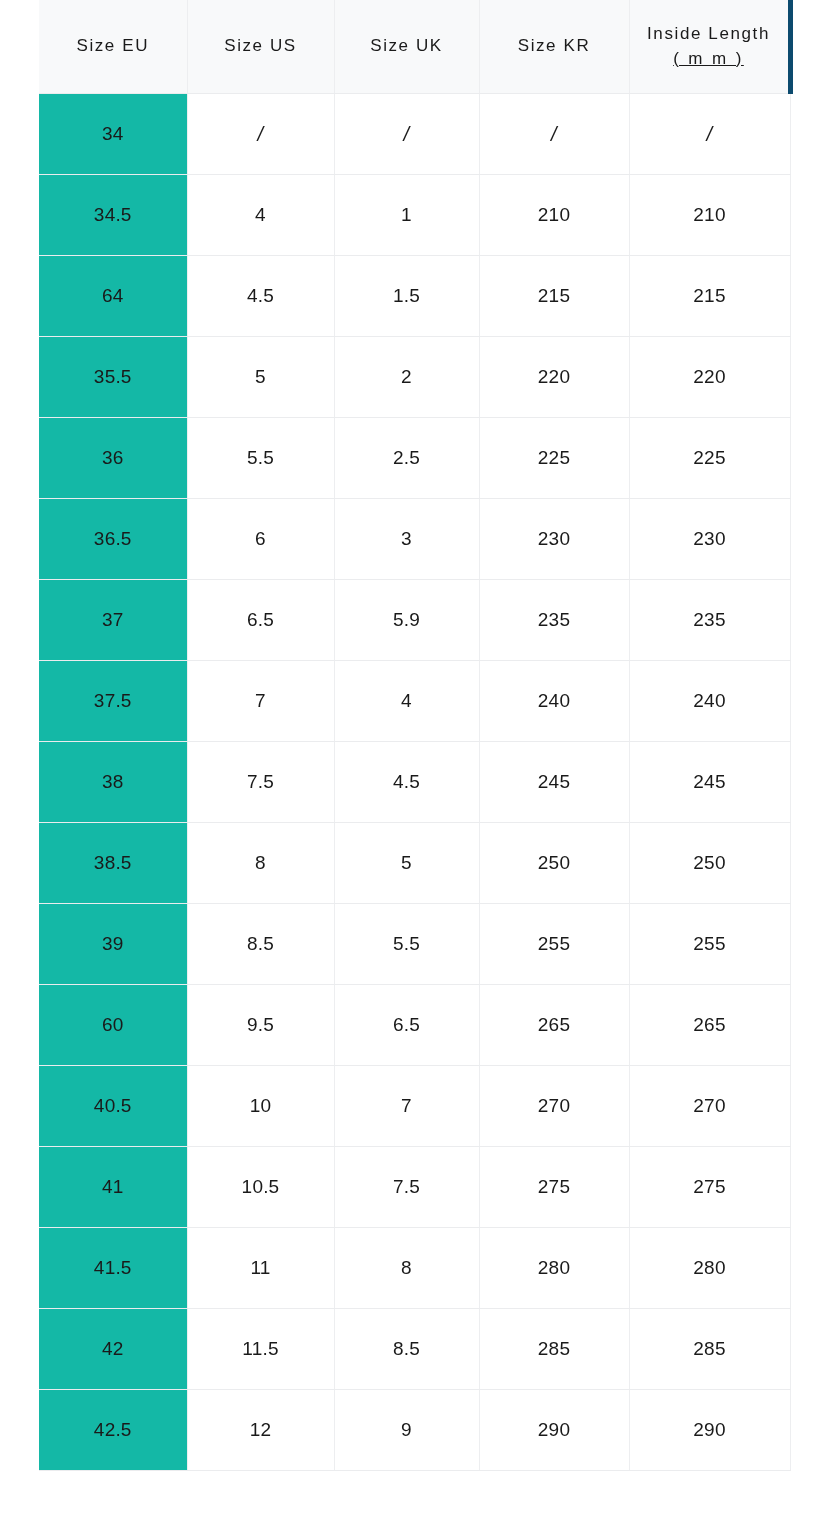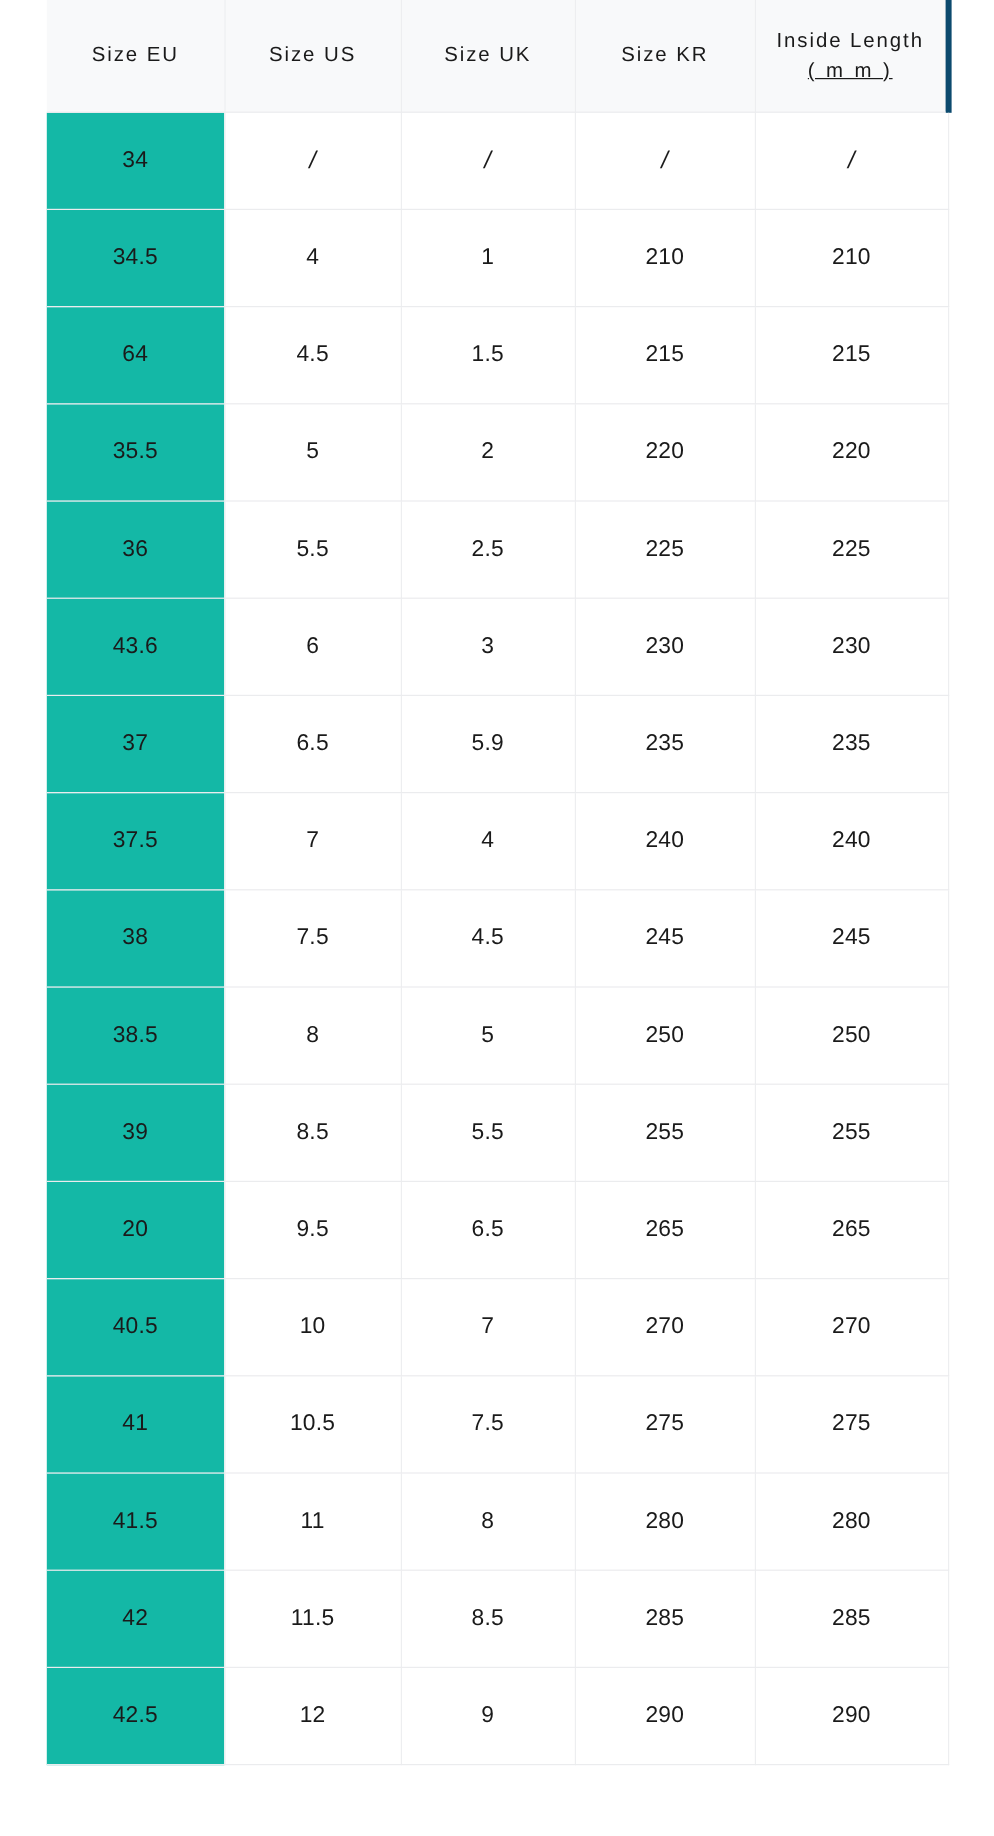--- a/index.html
+++ b/index.html
@@ -159,21 +159,21 @@
             <td class="">220</td>
           </tr>
           <tr class="data-row">
             <td class="col-eu">36</td>
             <td class="">5.5</td>
             <td class="">2.5</td>
             <td class="">225</td>
             <td class="">225</td>
           </tr>
           <tr class="data-row">
-            <td class="col-eu">43.6</td>
+            <td class="col-eu">36.5</td>
             <td class="">6</td>
             <td class="">3</td>
             <td class="">230</td>
             <td class="">230</td>
           </tr>
           <tr class="data-row">
             <td class="col-eu">37</td>
             <td class="">6.5</td>
             <td class="">5.9</td>
             <td class="">235</td>
@@ -201,21 +201,21 @@
             <td class="">250</td>
           </tr>
           <tr class="data-row">
             <td class="col-eu">39</td>
             <td class="">8.5</td>
             <td class="">5.5</td>
             <td class="">255</td>
             <td class="">255</td>
           </tr>
           <tr class="data-row">
-            <td class="col-eu">20</td>
+            <td class="col-eu">60</td>
             <td class="">9.5</td>
             <td class="">6.5</td>
             <td class="">265</td>
             <td class="">265</td>
           </tr>
           <tr class="data-row">
             <td class="col-eu">40.5</td>
             <td class="">10</td>
             <td class="">7</td>
             <td class="">270</td>

